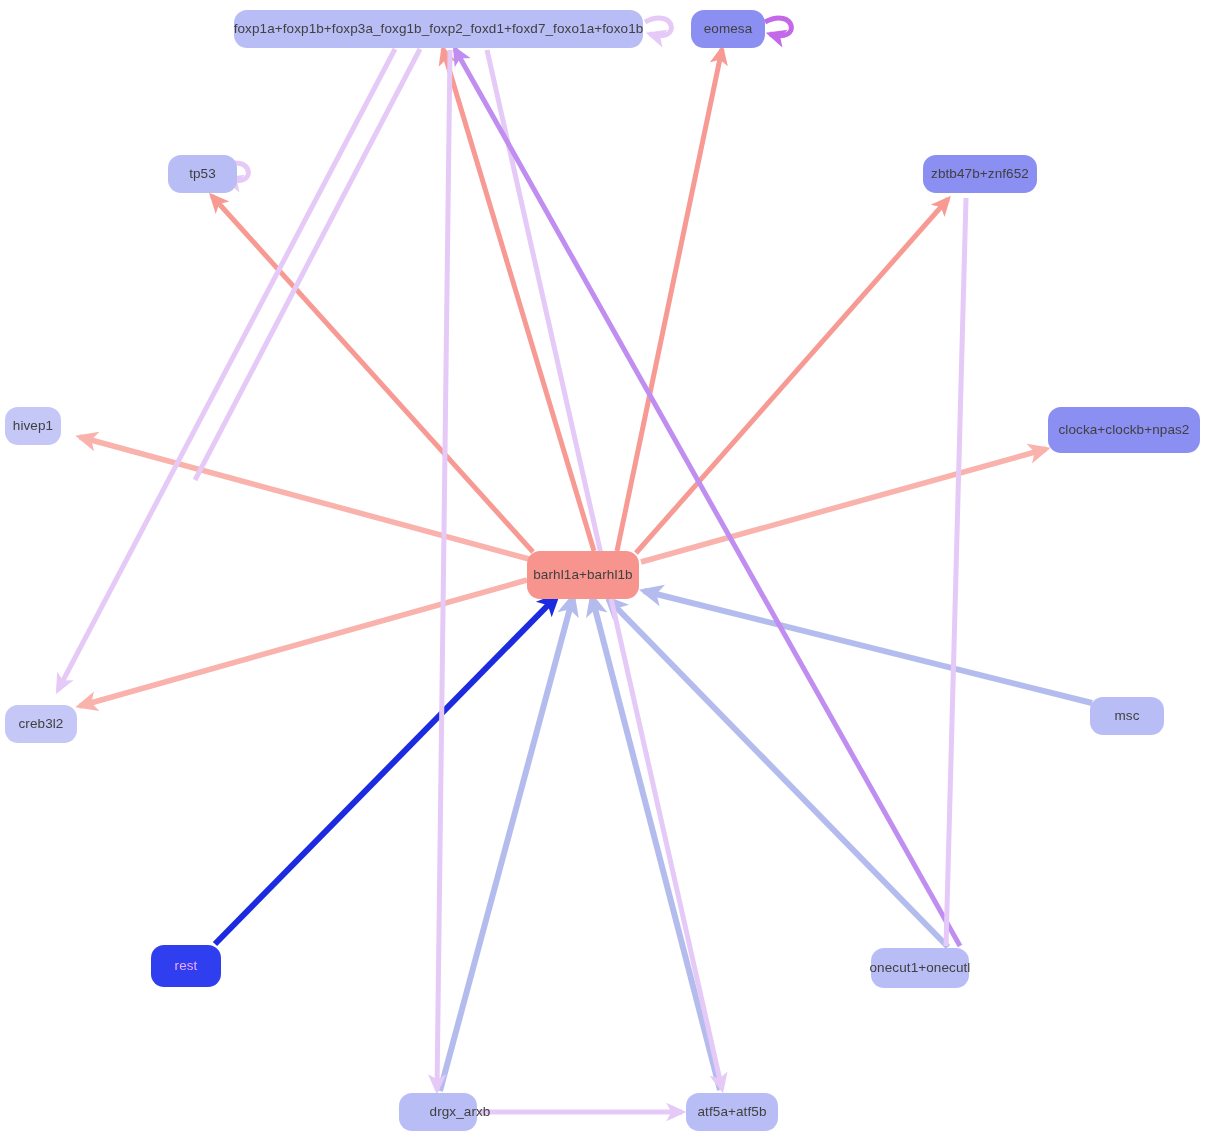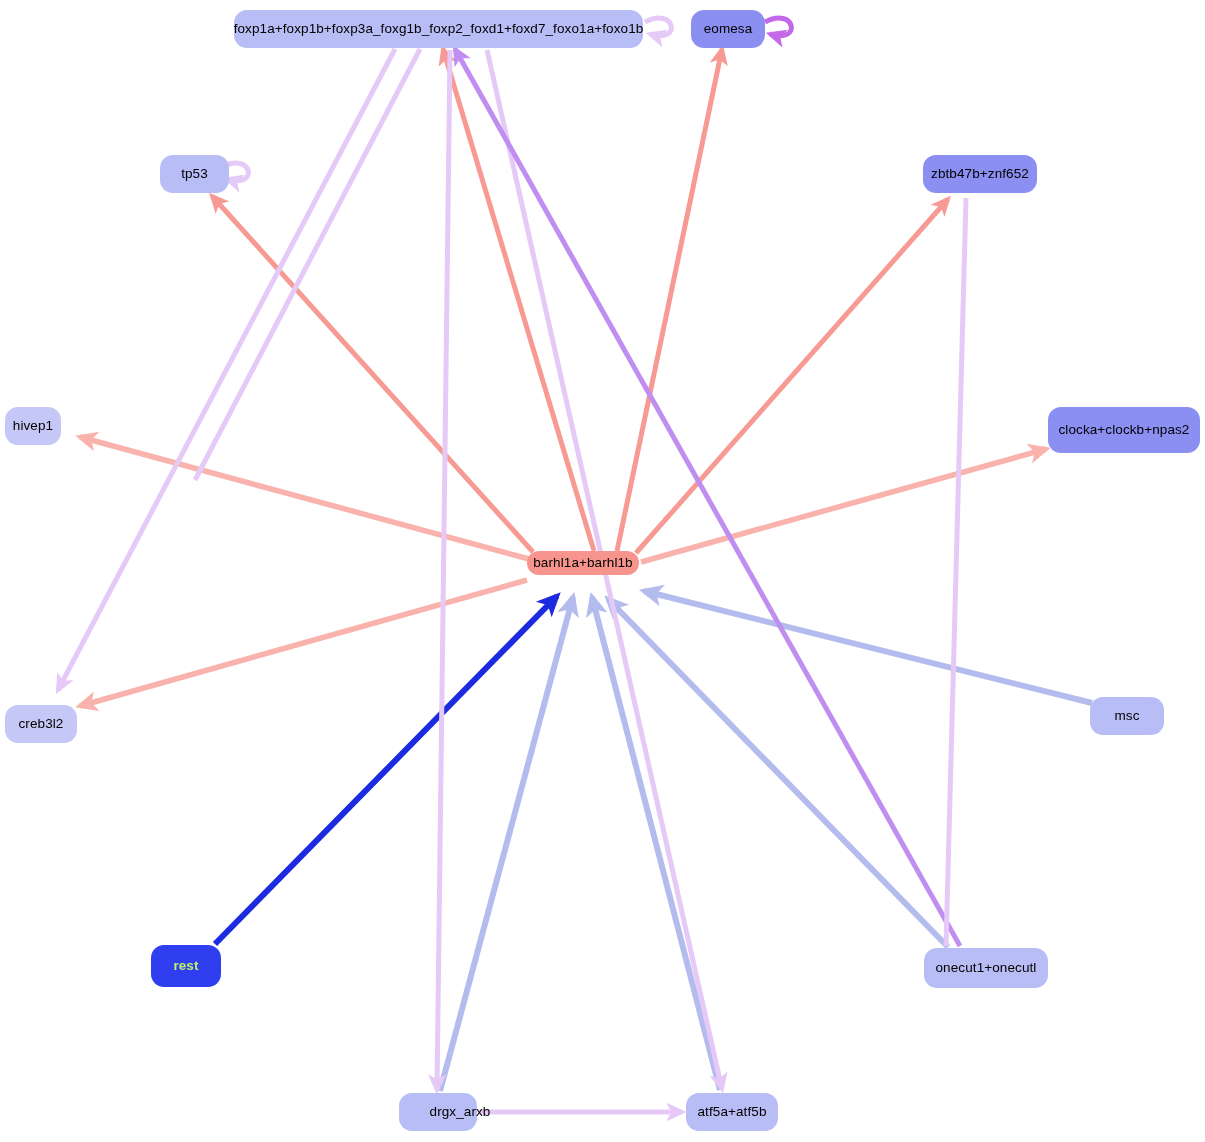--- a/index.html
+++ b/index.html
@@ -8,27 +8,27 @@
     width:1205px;height:1142px;overflow:hidden;
   }
   #graph{position:relative;width:1205px;height:1142px;background:#fff;}
   #edges{position:absolute;left:0;top:0;width:1205px;height:1142px;}
   .node{
     position:absolute;
     box-sizing:border-box;
     display:flex;align-items:center;justify-content:center;
     border-radius:13px;
     font-size:13.5px;
-    color:#000000;
+    color:#404040;
     white-space:nowrap;
     letter-spacing:0.1px;
     line-height:1;
     user-select:none;
   }
-  .node.dark{color:#bef264;font-weight:bold;}
+  .node.dark{color:#f0abfc;}
 </style>
 </head>
 <body>
 
 <div id="graph">
 
   <svg id="edges" viewBox="0 0 1205 1142" xmlns="http://www.w3.org/2000/svg">
     <defs id="edge-defs">
         <marker id="cf79a93" viewBox="0 0 10 10" refX="7.5" refY="5" markerWidth="4.2" markerHeight="4.2" orient="auto-start-reverse" markerUnits="strokeWidth">
           <path d="M 0 0.6 L 9.6 5 L 0 9.4 L 2.4 5 Z" fill="#f79a93"></path>
@@ -76,26 +76,26 @@
     <g id="loop-group">
         <path d="M 645 22 C 675 6, 683 44, 650 34" fill="none" stroke="#e5c9f7" stroke-width="5" marker-end="url(#ce5c9f7)"></path>
         <path d="M 765 22 C 795 6, 803 44, 770 34" fill="none" stroke="#c368e8" stroke-width="5" marker-end="url(#cc368e8)"></path>
         <path d="M 222 167 C 252 151, 260 189, 227 179" fill="none" stroke="#e5c9f7" stroke-width="5" marker-end="url(#ce5c9f7)"></path>
       </g>
   </svg>
 
   <div id="node-layer">
       <div class="node" style="left: 234px; top: 10px; width: 409px; height: 38px; background: rgb(185, 189, 245);">foxp1a+foxp1b+foxp3a_foxg1b_foxp2_foxd1+foxd7_foxo1a+foxo1b</div>
       <div class="node" style="left: 691px; top: 10px; width: 74px; height: 38px; background: rgb(139, 143, 242);">eomesa</div>
-      <div class="node" style="left: 160px; top: 155px; width: 69px; height: 38px; background: rgb(185, 189, 245);">tp53</div>
+      <div class="node" style="left: 168px; top: 155px; width: 69px; height: 38px; background: rgb(185, 189, 245);">tp53</div>
       <div class="node" style="left: 923px; top: 155px; width: 114px; height: 38px; background: rgb(139, 143, 242);">zbtb47b+znf652</div>
       <div class="node" style="left: 5px; top: 407px; width: 56px; height: 38px; background: rgb(197, 200, 247);">hivep1</div>
       <div class="node" style="left: 1048px; top: 407px; width: 152px; height: 46px; background: rgb(139, 143, 242);">clocka+clockb+npas2</div>
-      <div class="node" style="left: 527px; top: 551px; width: 112px; height: 24px; background: rgb(248, 148, 142);">barhl1a+barhl1b</div>
+      <div class="node" style="left: 527px; top: 551px; width: 112px; height: 48px; background: rgb(248, 148, 142);">barhl1a+barhl1b</div>
       <div class="node" style="left: 5px; top: 693px; width: 72px; height: 38px; background: rgb(197, 200, 247); margin-top: 12px;">creb3l2</div>
       <div class="node" style="left: 1090px; top: 697px; width: 74px; height: 38px; background: rgb(185, 189, 245);">msc</div>
       <div class="node dark" style="left: 151px; top: 945px; width: 70px; height: 42px; background: rgb(47, 63, 240);">rest</div>
-      <div class="node" style="left: 924px; top: 948px; width: 124px; height: 40px; background: rgb(185, 189, 245);">onecut1+onecutl</div>
+      <div class="node" style="left: 871px; top: 948px; width: 98px; height: 40px; background: rgb(185, 189, 245);">onecut1+onecutl</div>
       <div class="node" style="left: 399px; top: 1093px; width: 78px; height: 38px; background: rgb(185, 189, 245); padding-left: 44px;">drgx_arxb</div>
       <div class="node" style="left: 686px; top: 1093px; width: 92px; height: 38px; background: rgb(185, 189, 245);">atf5a+atf5b</div>
     </div>
 
 </div>
 
 </body></html>

